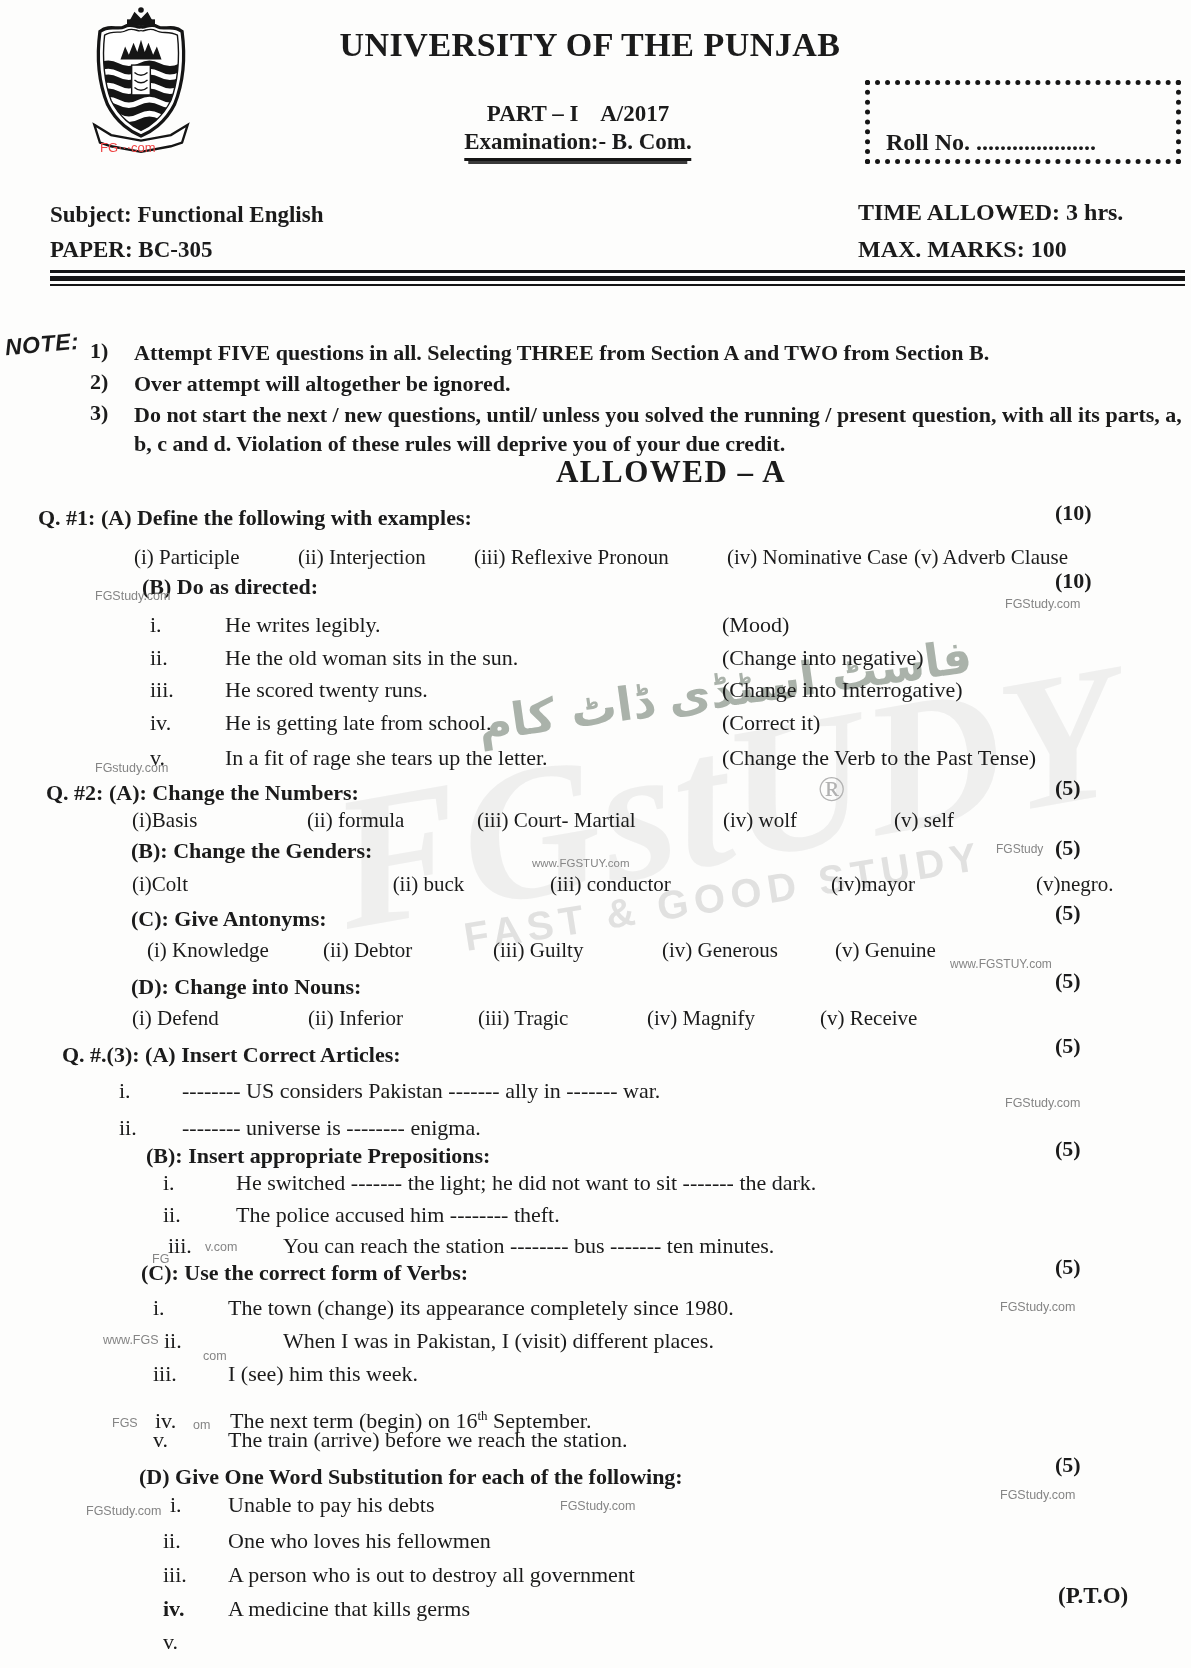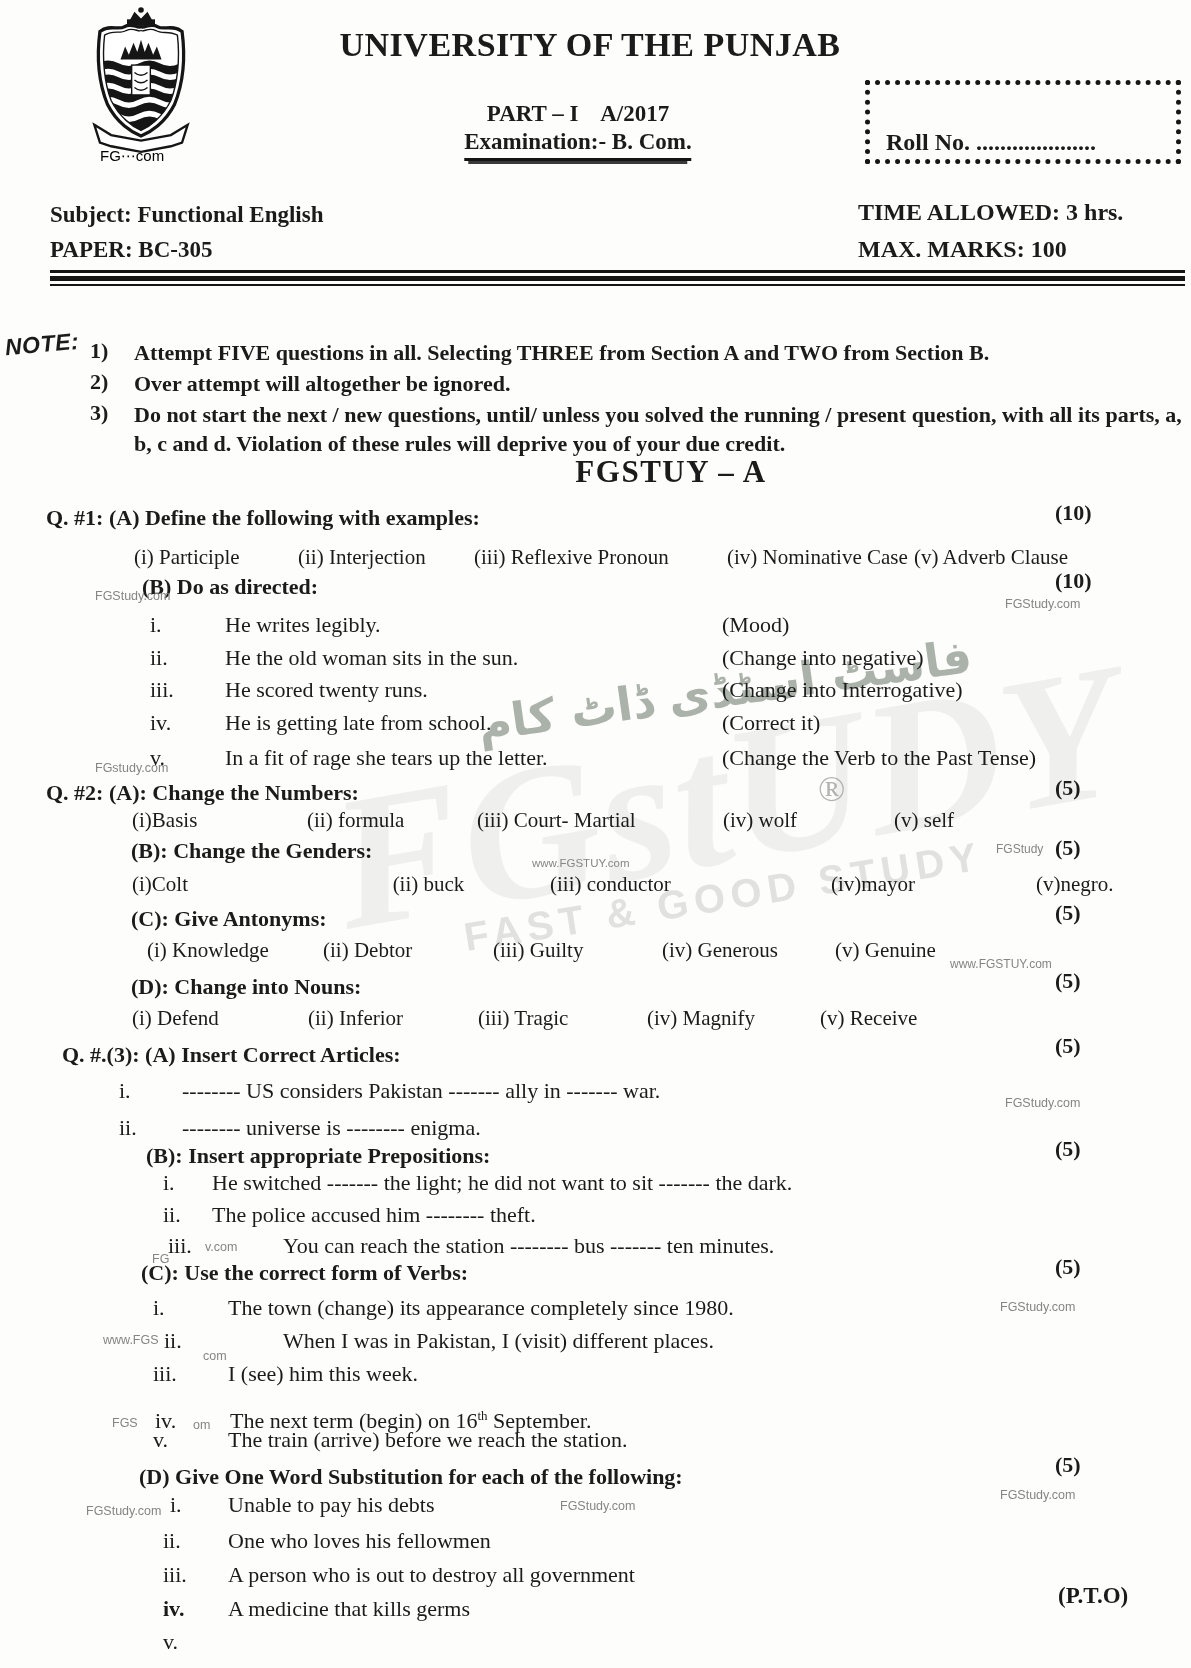--- a/index.html
+++ b/index.html
@@ -27,21 +27,21 @@
   .note-row{position:absolute;left:0;width:100%;}
   
   .section-title{font-size:31px;font-weight:bold;letter-spacing:1.5px;transform:translateX(-50%);white-space:nowrap;}
   
   .h{font-size:22px;font-weight:bold;white-space:nowrap;}
   .marks{position:absolute;left:1055px;font-size:22px;font-weight:bold;white-space:nowrap;}
   .qrow{position:absolute;left:0;width:100%;height:30px;font-size:22px;}
   .qrow .n,.qrow .t,.qrow .d{position:absolute;top:0;white-space:nowrap;}
   .q1b .n{left:150px}.q1b .t{left:225px}.q1b .d{left:722px}
   .q3a .n{left:119px}.q3a .t{left:182px}
-  .q3b .n{left:163px}.q3b .t{left:212px}
+  .q3b .n{left:163px}.q3b .t{left:236px}
   .q3c .n{left:153px}.q3c .t{left:228px}
   .q3d .n{left:163px}.q3d .t{left:228px}
   .items{position:absolute;left:132px;display:flex;font-size:21px;white-space:nowrap;}
   .items span{flex:0 0 auto;}
   sup{font-size:13px;}
   
   .wm{position:absolute;z-index:1;font-family:"Liberation Sans",sans-serif;color:#858585;font-size:12.5px;white-space:nowrap;}
   .wm-big{position:absolute;z-index:1;left:330px;top:688px;font-size:190px;font-style:italic;font-weight:bold;
     color:#d3d3d3;opacity:.32;letter-spacing:2px;transform:rotate(-10deg);white-space:nowrap;}
   .wm-reg{position:absolute;z-index:1;left:818px;top:768px;font-size:36px;color:#a6a6a6;opacity:.85;}
@@ -81,21 +81,21 @@
           <path d="M14,77 q11,-6 22,0 t22,0 t22,0 t22,0 v9 q-11,6 -22,0 t-22,0 t-22,0 t-22,0 z"></path>
           <path d="M14,92 q11,-6 22,0 t22,0 t22,0 t22,0 v9 q-11,6 -22,0 t-22,0 t-22,0 t-22,0 z"></path>
           <path d="M14,107 q11,-6 22,0 t22,0 t22,0 t22,0 v9 q-11,6 -22,0 t-22,0 t-22,0 t-22,0 z"></path>
           <path d="M14,122 q11,-6 22,0 t22,0 t22,0 t22,0 v14 h-88 z"></path>
         </g>
         <rect x="50" y="64" width="20" height="32" fill="#ffffff" stroke="#151515" stroke-width="1.5"></rect>
         <path d="M53,72 q7,6 14,0 M53,80 q7,6 14,0 M53,88 q7,6 14,0" stroke="#151515" stroke-width="1.5" fill="none"></path>
         <path d="M10,128 L28,139 L60,145 L92,139 L110,128 L104,147 L92,151 L60,157 L28,151 L16,147 Z" fill="#ffffff" stroke="#151515" stroke-width="2.5"></path>
       </svg>
     </div>
-    <div class="wm" style="left:100px;top:147px;font-size:15px;color:#000000;">FG⋯com</div>
+    <div class="wm" style="left:100px;top:140px;font-size:13px;color:#ef4444;">FG⋯com</div>
 
     <div class="abs uni-title" style="left:590px;top:26px;">UNIVERSITY OF THE PUNJAB</div>
     <div class="abs part-line" style="left:578px;top:101px;">PART – I    A/2017</div>
     <div class="abs exam-line" style="left:578px;top:129px;">Examination:- B. Com.</div>
 
     <div class="abs roll-box" style="left:865px;top:80px;">
       <div class="roll-label">Roll No. ....................</div>
     </div>
 
     <div class="abs subj" style="left:50px;top:202px;">Subject: Functional English</div>
@@ -114,23 +114,23 @@
     </div>
     <div class="note-row" style="top:369px;">
       <span class="note-num">2)</span>
       <span class="note-text">Over attempt will altogether be ignored.</span>
     </div>
     <div class="note-row" style="top:400px;">
       <span class="note-num">3)</span>
       <span class="note-text">Do not start the next / new questions, until/ unless you solved the running / present question, with all its parts, a, b, c and d. Violation of these rules will deprive you of your due credit.</span>
     </div>
 
-    <div class="abs section-title" style="left:671px;top:454px;">FGSTUY – A</div>
-
-    <div class="abs h" style="left:46px;top:505px;">Q. #1: (A) Define the following with examples:</div>
+    <div class="abs section-title" style="left:671px;top:454px;">ALLOWED – A</div>
+
+    <div class="abs h" style="left:38px;top:505px;">Q. #1: (A) Define the following with examples:</div>
     <div class="marks" style="top:500px;">(10)</div>
     <div class="items" style="top:545px;left:134px;">
       <span style="width:164px;">(i) Participle</span>
       <span style="width:176px;">(ii) Interjection</span>
       <span style="width:253px;">(iii) Reflexive Pronoun</span>
       <span style="width:187px;">(iv) Nominative Case</span>
       <span>(v) Adverb Clause</span>
     </div>
 
     <div class="abs h" style="left:142px;top:574px;">(B) Do as directed:</div>

